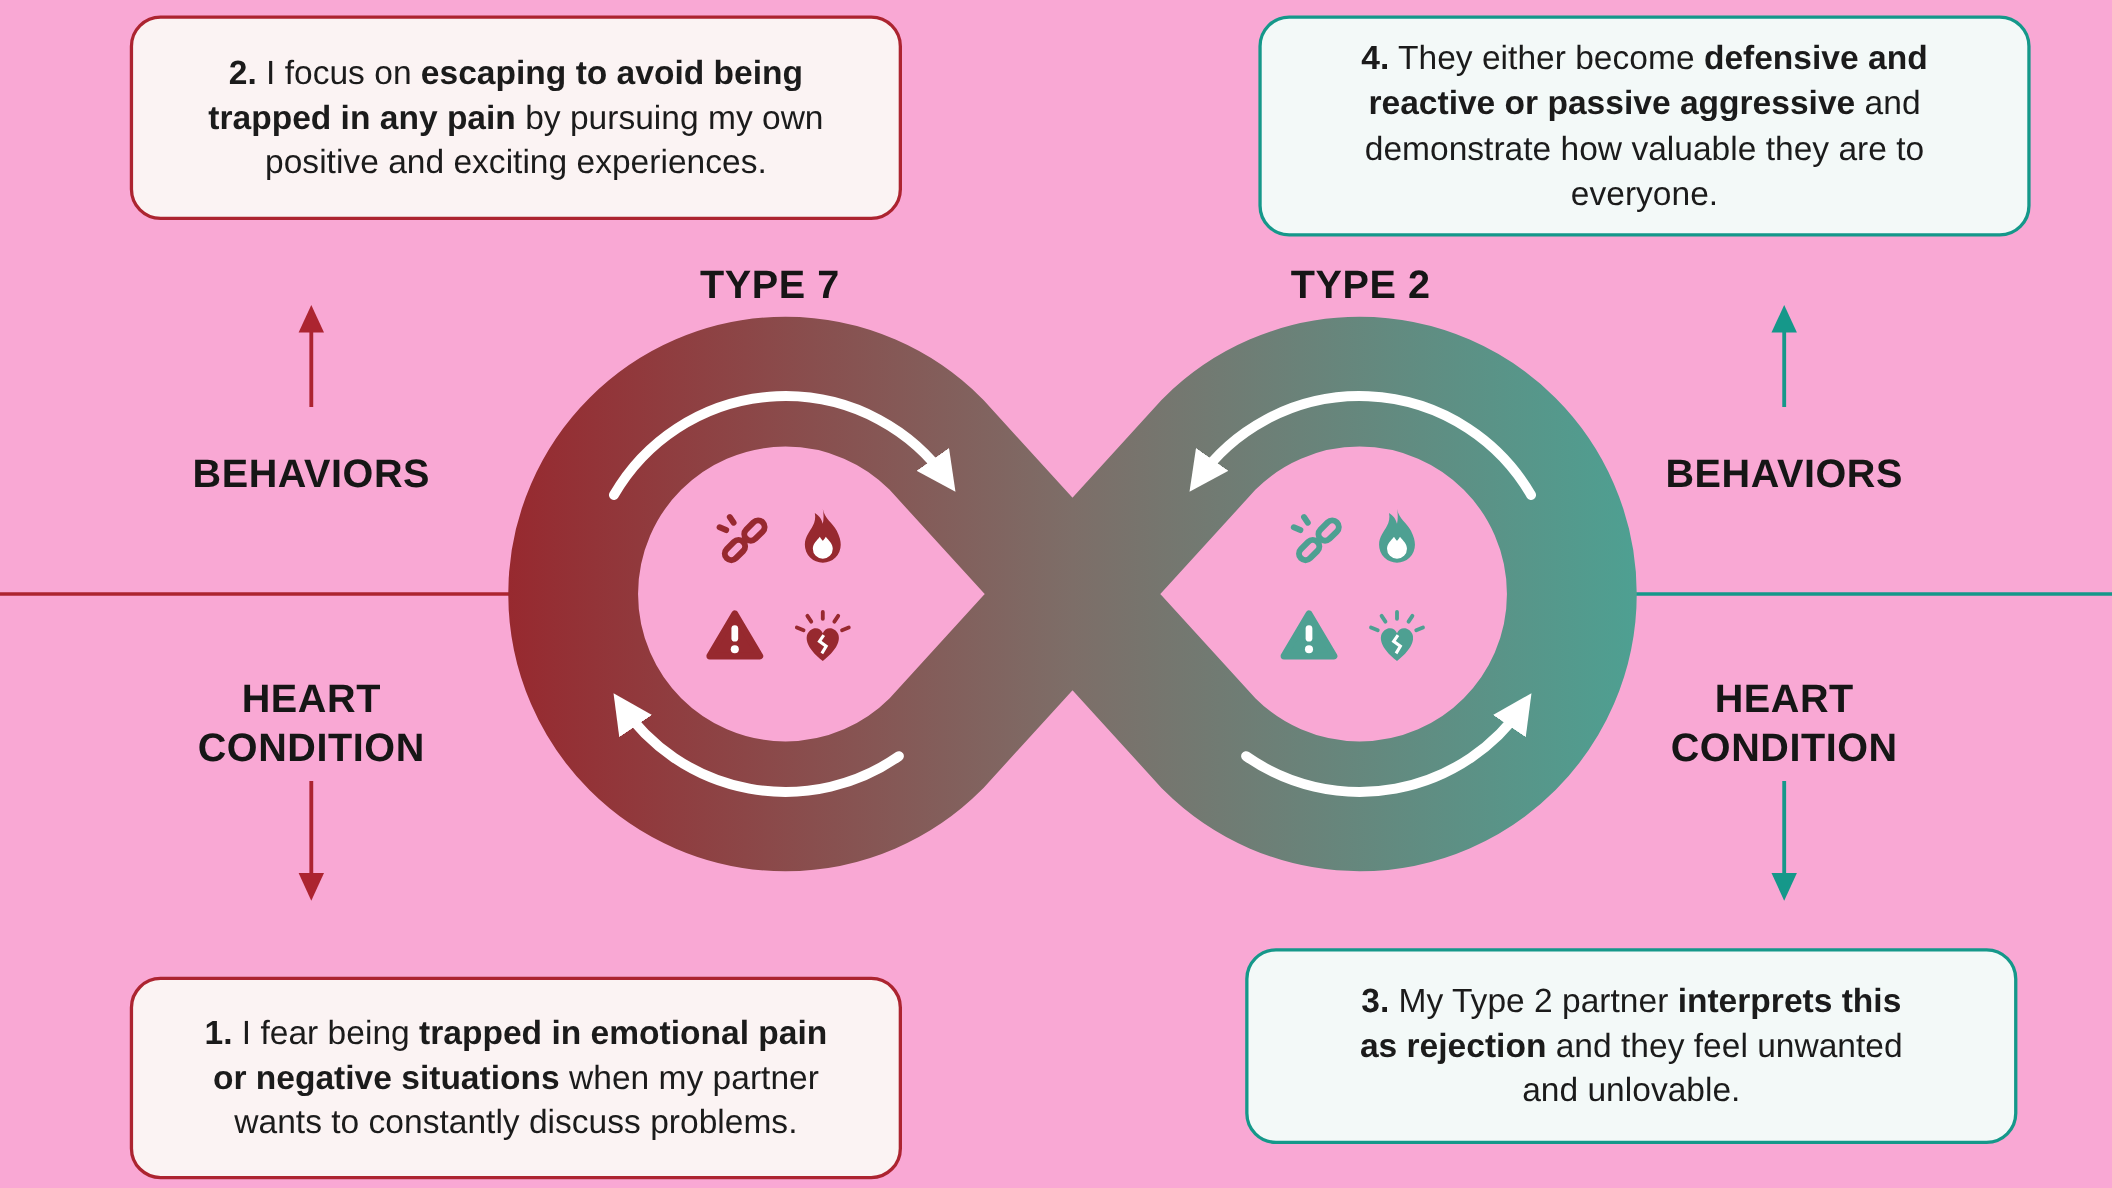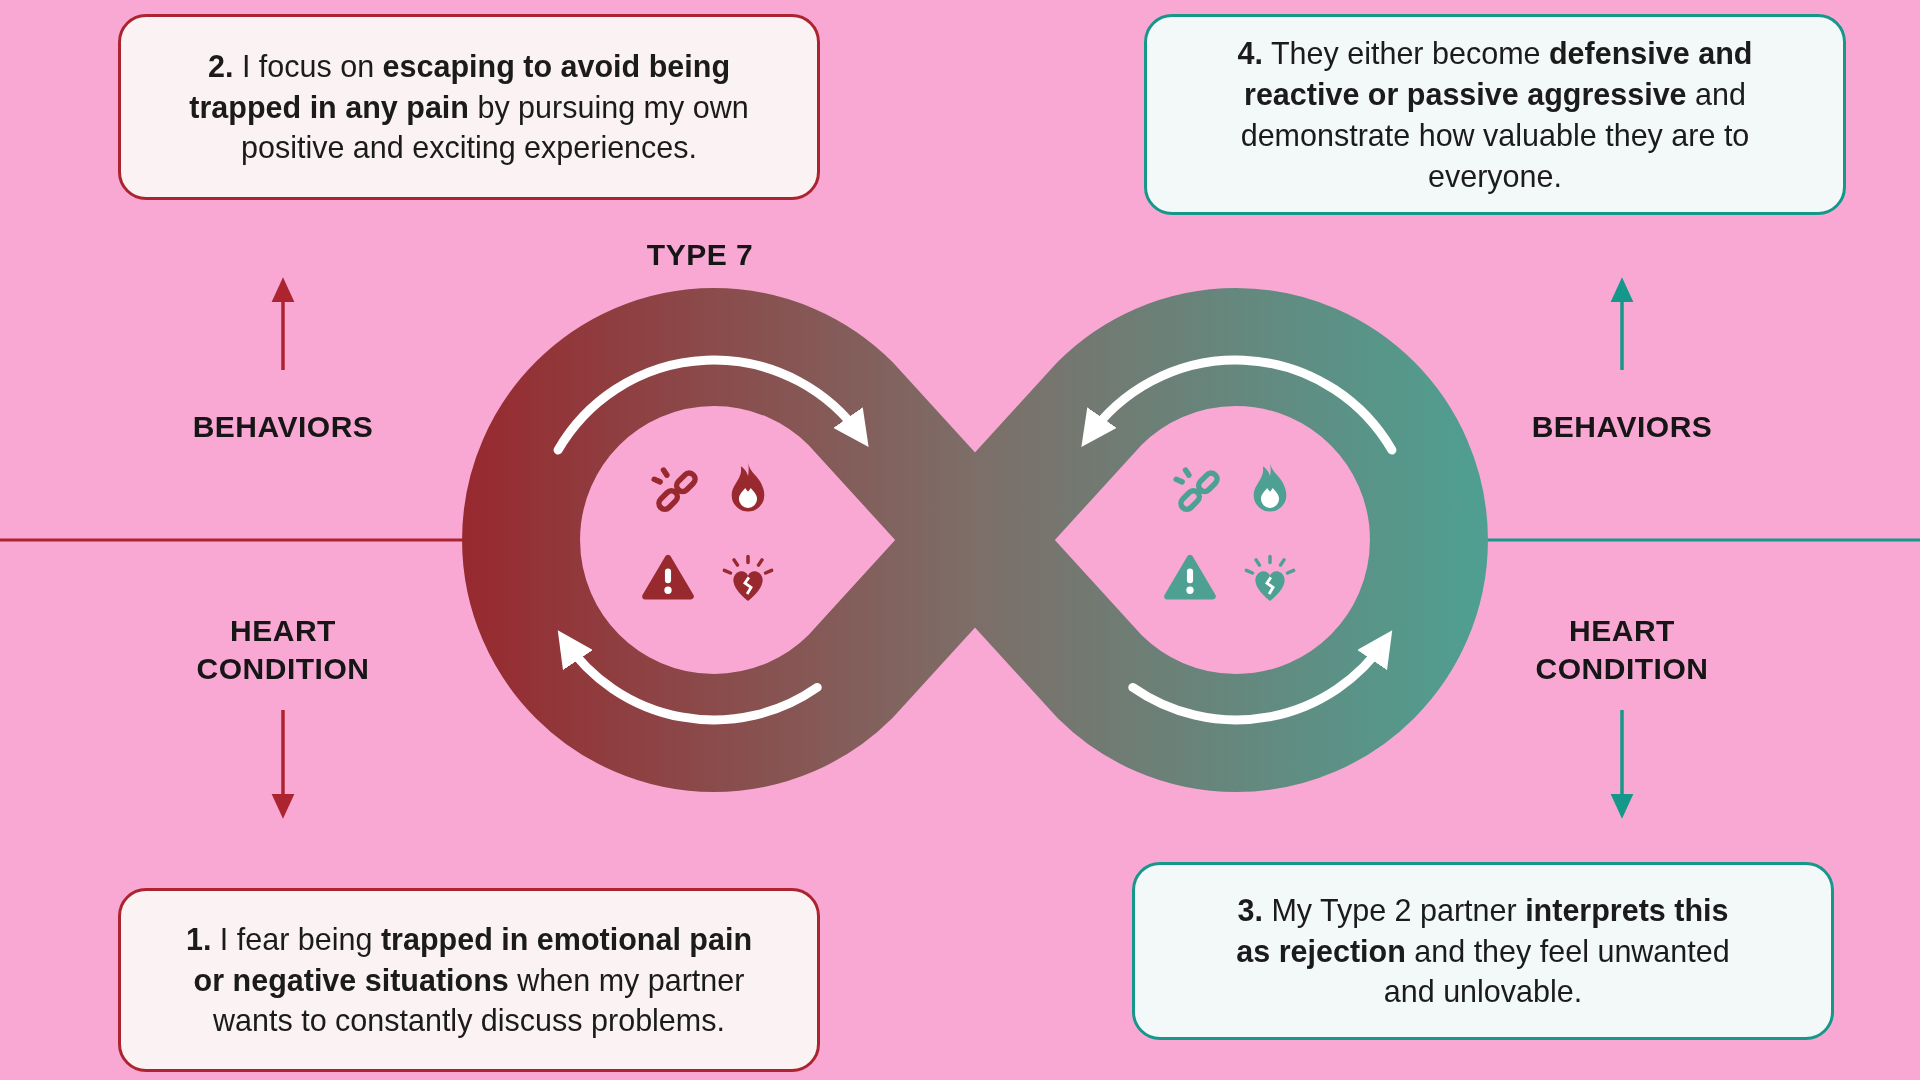--- a/index.html
+++ b/index.html
@@ -21,21 +21,21 @@
   .callout b { font-weight: 700; }
   .callout.red  { border-color: var(--red, #ac2430);  background: var(--box-red-bg, #fbf3f3); }
   .callout.teal { border-color: var(--teal, #15988a); background: var(--box-teal-bg, #f3f9f8); }
   .callout.tl { left: 118px;  top: 14px;  width: 702px; min-height: 186px; padding: 16px 40px; }
   .callout.tr { left: 1132px; top: 14px;  width: 702px; min-height: 186px; padding: 16px 36px; margin-left: 12px; }
   .callout.bl { left: 118px;  top: 888px; width: 702px; min-height: 184px; padding: 16px 60px; }
   .callout.br { left: 1132px; top: 862px; width: 702px; min-height: 178px; padding: 16px 92px; }
 
   
   .label {
-    position: absolute; font-weight: 700; font-size: 30px; letter-spacing: 0.5px;
+    position: absolute; font-weight: 700; font-size: 36px; letter-spacing: 0.5px;
     text-align: center; color: #161616; line-height: 1.25;
   }
   .label.type7 { left: 560px;  top: 236px; width: 280px; }
   .label.type2 { left: 1097px; top: 236px; width: 280px; }
   .label.behaviors-left  { left: 133px;  top: 408px; width: 300px; }
   .label.behaviors-right { left: 1472px; top: 408px; width: 300px; }
   .label.heart-left  { left: 173px;  top: 612px; width: 220px; }
   .label.heart-right { left: 1512px; top: 612px; width: 220px; }
 
   
@@ -152,19 +152,20 @@
     <div><b>4.</b><span> They either become </span><b>defensive and reactive or passive aggressive</b><span> and demonstrate how valuable they are to everyone.</span></div>
   </div>
   <div class="callout red bl">
     <div><b>1.</b><span> I fear being </span><b>trapped in emotional pain or negative situations</b><span> when my partner wants to constantly discuss problems.</span></div>
   </div>
   <div class="callout teal br">
     <div><b>3.</b><span> My Type 2 partner </span><b>interprets this as rejection</b><span> and they feel unwanted and unlovable.</span></div>
   </div>
 
   <div class="label type7">TYPE 7</div>
+  <div class="label type2">TYPE 2</div>
 
   <div class="label behaviors-left">BEHAVIORS</div>
   <div class="label heart-left">HEART CONDITION</div>
   <div class="label behaviors-right">BEHAVIORS</div>
   <div class="label heart-right">HEART CONDITION</div>
 
 </div>
 
 </body></html>

